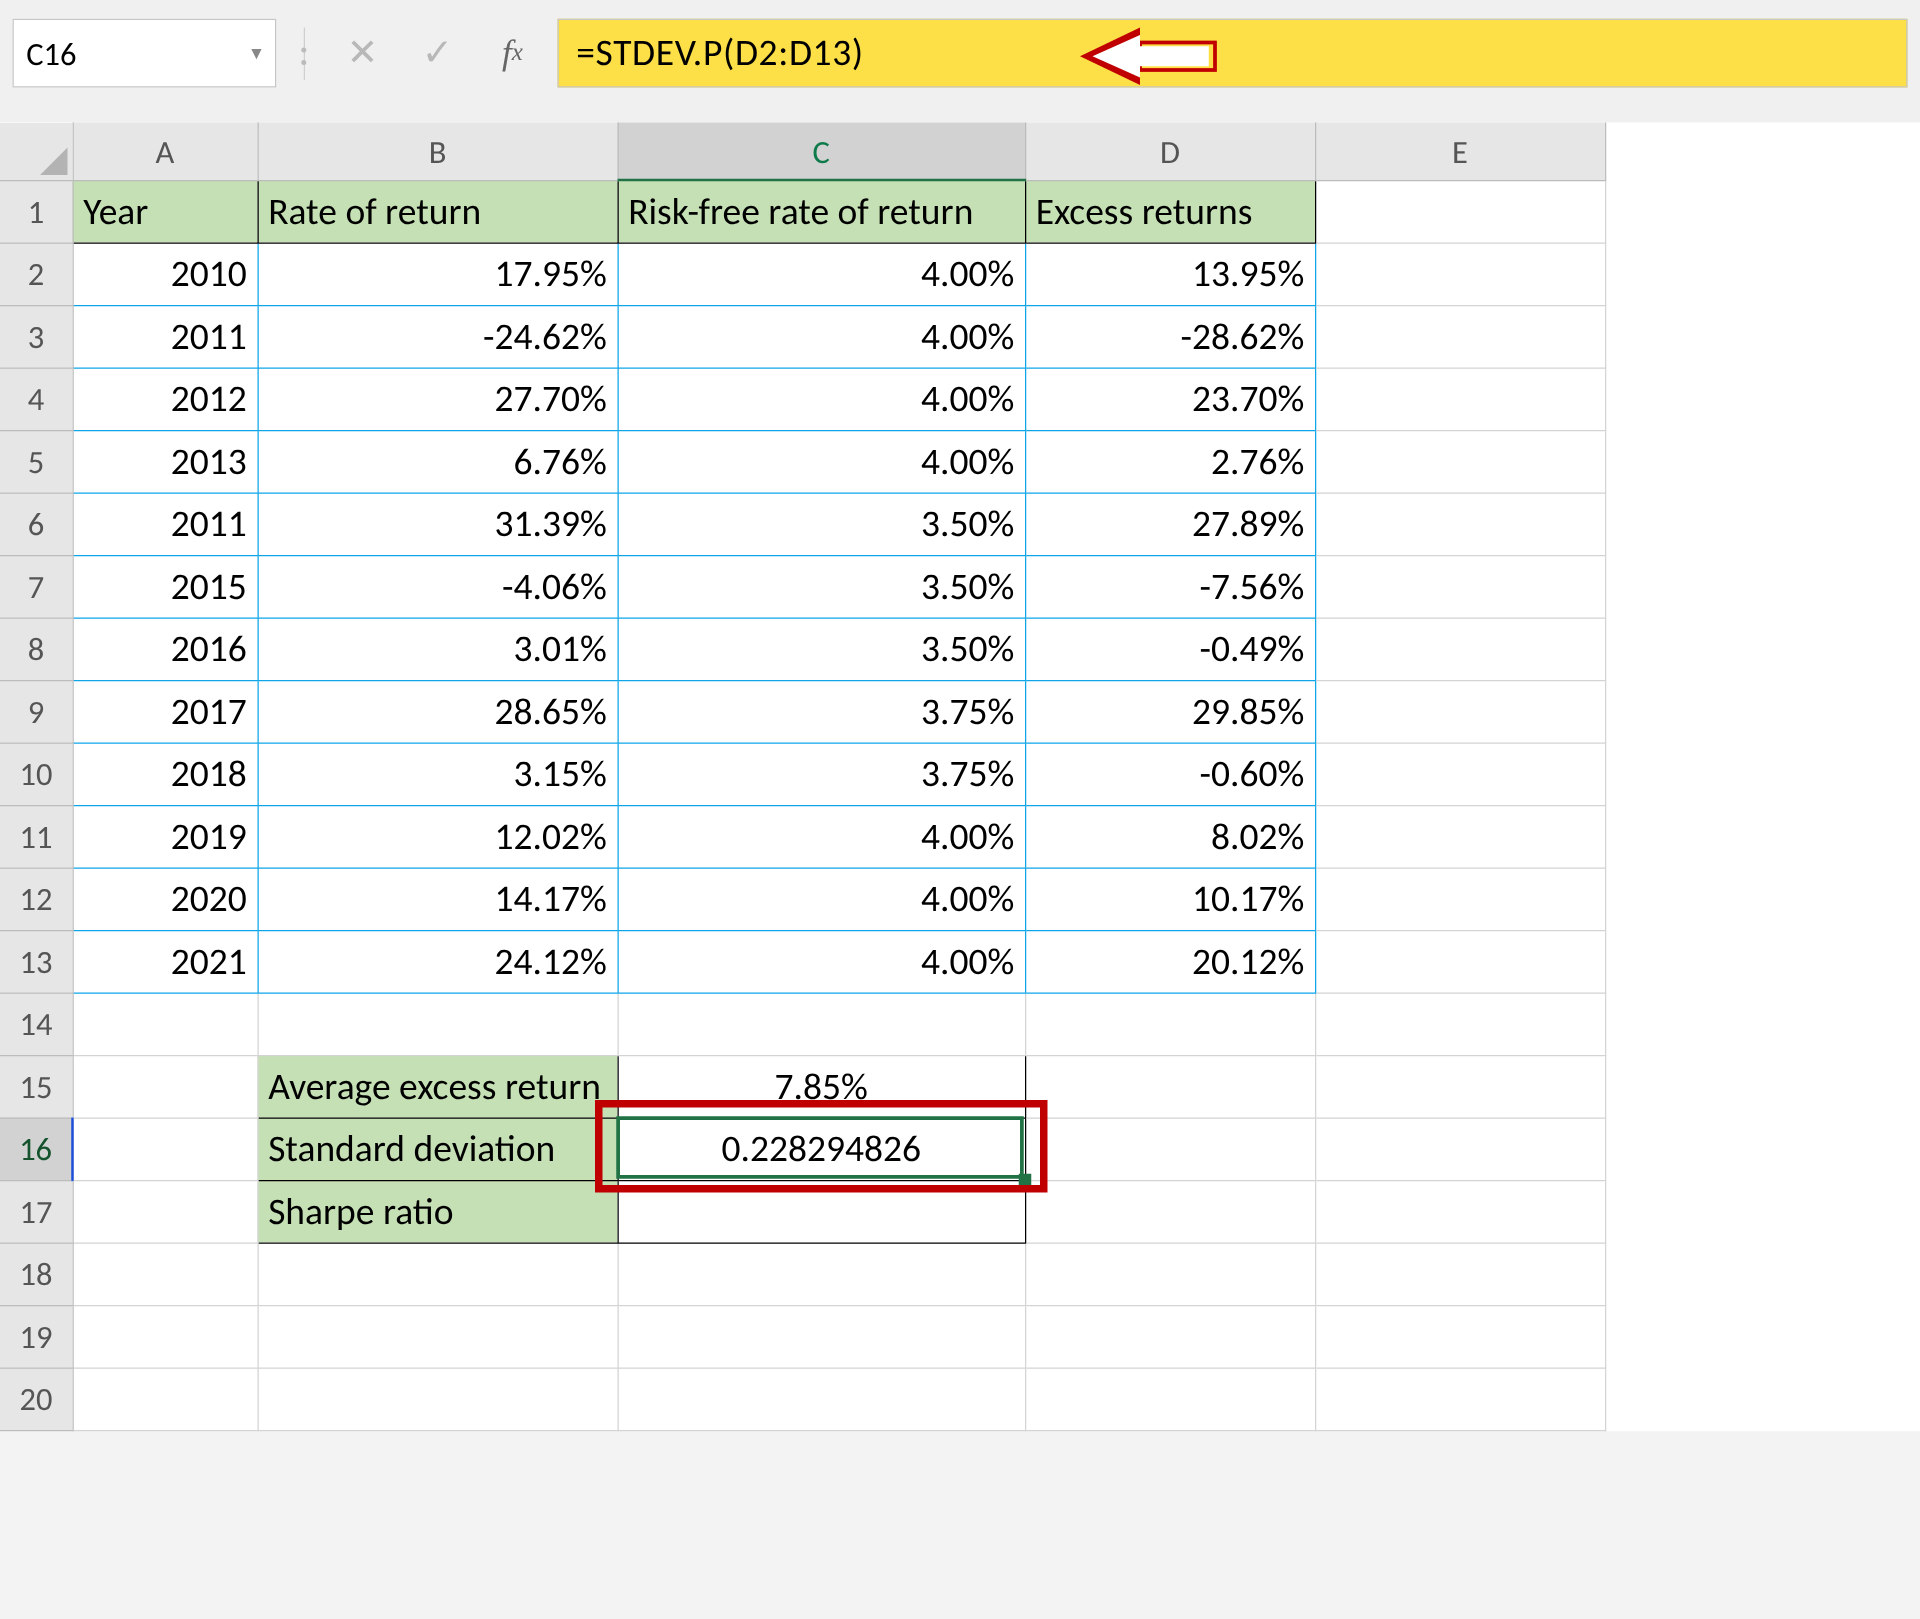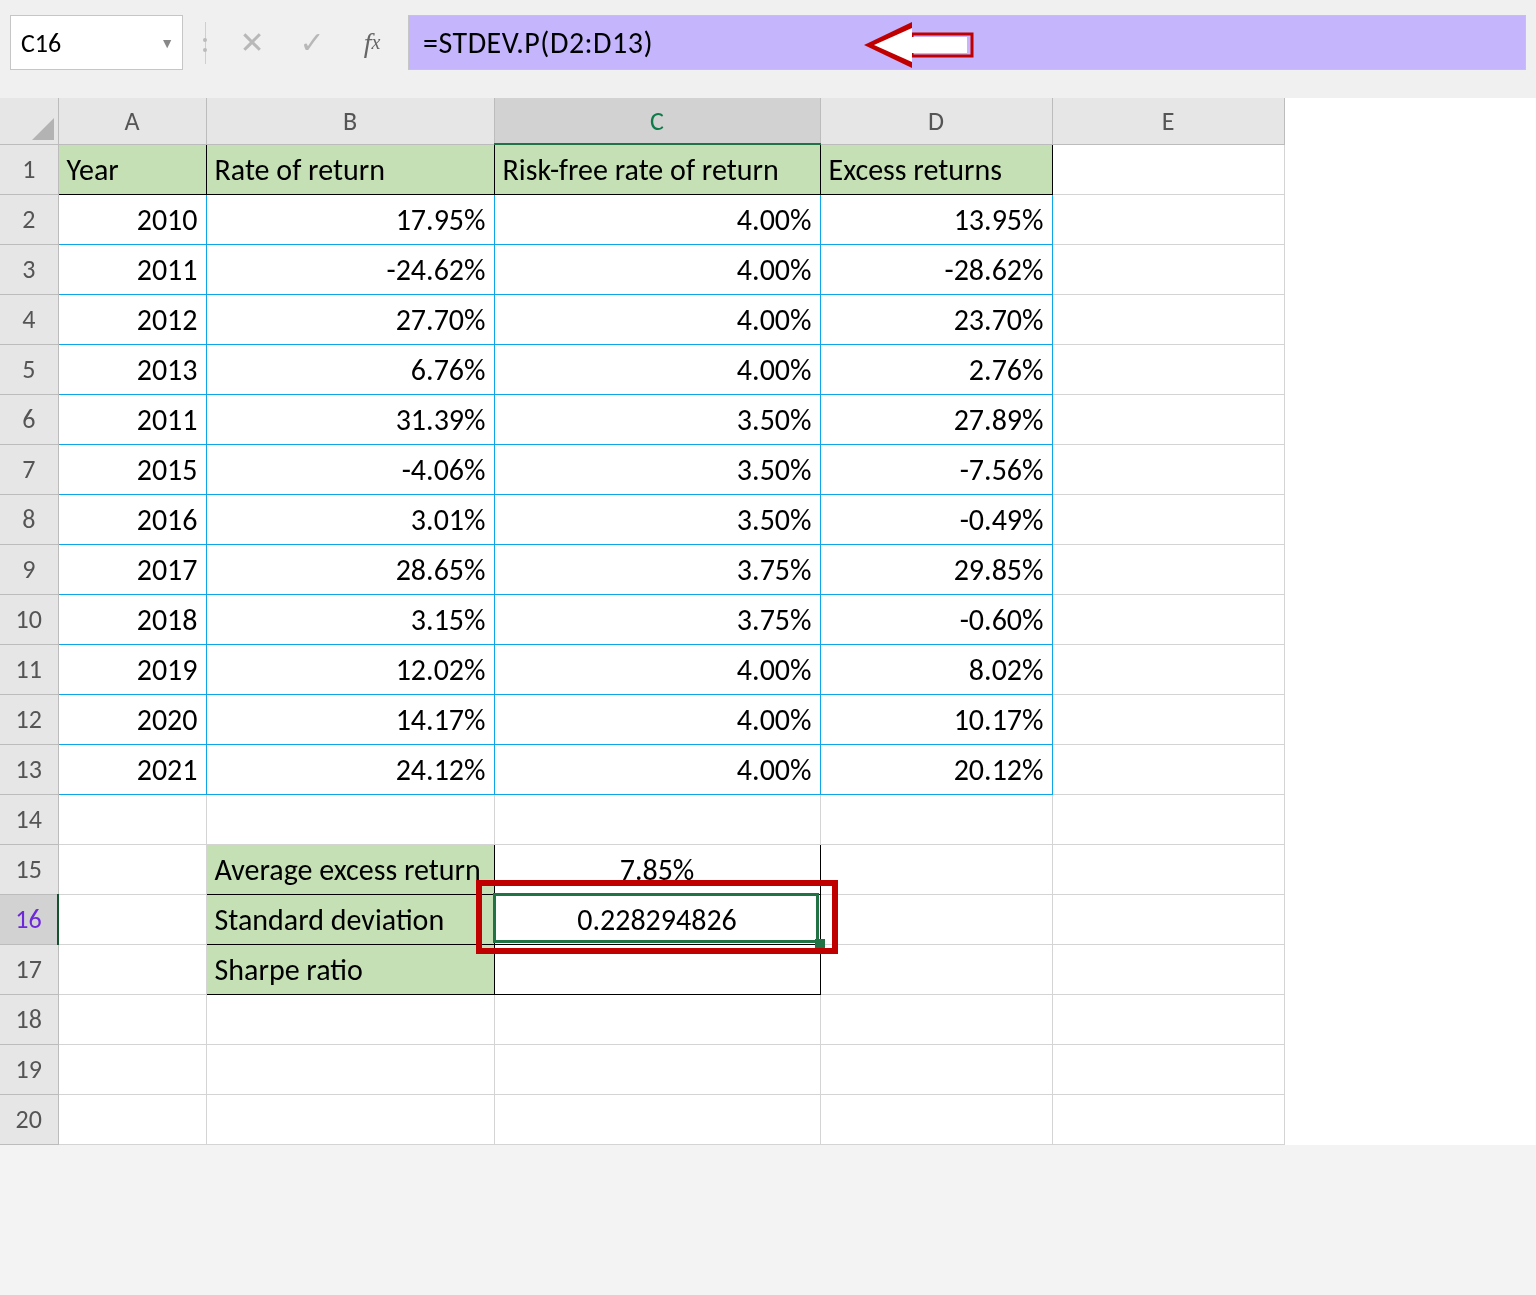--- a/index.html
+++ b/index.html
@@ -13,21 +13,21 @@
   }
   .formula-bar-area {
     background: #f0f0f0;
     padding: 15px 10px 28px 10px;
     display: flex;
     align-items: center;
     gap: 12px;
     position: relative;
   }
   .name-box {
-    width: 173px;
+    width: 211px;
     height: 55px;
     background: #fff;
     border: 1px solid #c6c6c6;
     display: flex;
     align-items: center;
     padding: 18px 10px;
     font-size: 26px;
     position: relative;
   }
   .name-box-dd {
@@ -42,21 +42,21 @@
   .fb-btn {
     width: 48px; height: 48px;
     display: flex; align-items: center; justify-content: center;
     color: #b8b8b8;
     font-size: 30px;
   }
   .fb-btn.fx { font-style: italic; font-family: 'Times New Roman', serif; color: #666; font-size: 28px; }
   .formula-input {
     flex: 1;
     height: 55px;
-    background: #c4b5fd;
+    background: #fde047;
     border: 1px solid #c6c6c6;
     display: flex;
     align-items: center;
     padding: 0 14px;
     font-size: 30px;
     letter-spacing: 0.5px;
   }
   .arrow-anno {
     position: absolute;
     left: 852px;
@@ -101,21 +101,21 @@
   th.rowh {
     background: #e6e6e6;
     color: #555;
     font-weight: normal;
     font-size: 26px;
     width: 58px;
     border-right: 1px solid #bcbcbc;
     border-bottom: 1px solid #bcbcbc;
     text-align: center;
   }
-  th.rowh.sel { background: #d2d2d2; color:#6d28d9; border-right:2px solid #14532d;}
+  th.rowh.sel { background: #d2d2d2; color:#14532d; border-right:2px solid #1d4ed8;}
   td.cell {
     border-right: 1px solid #d4d4d4;
     border-bottom: 1px solid #d4d4d4;
     font-size: 30px;
     padding: 0 8px;
     height: 50px;
     vertical-align: middle;
     background: #fff;
   }
   td.hdr {

